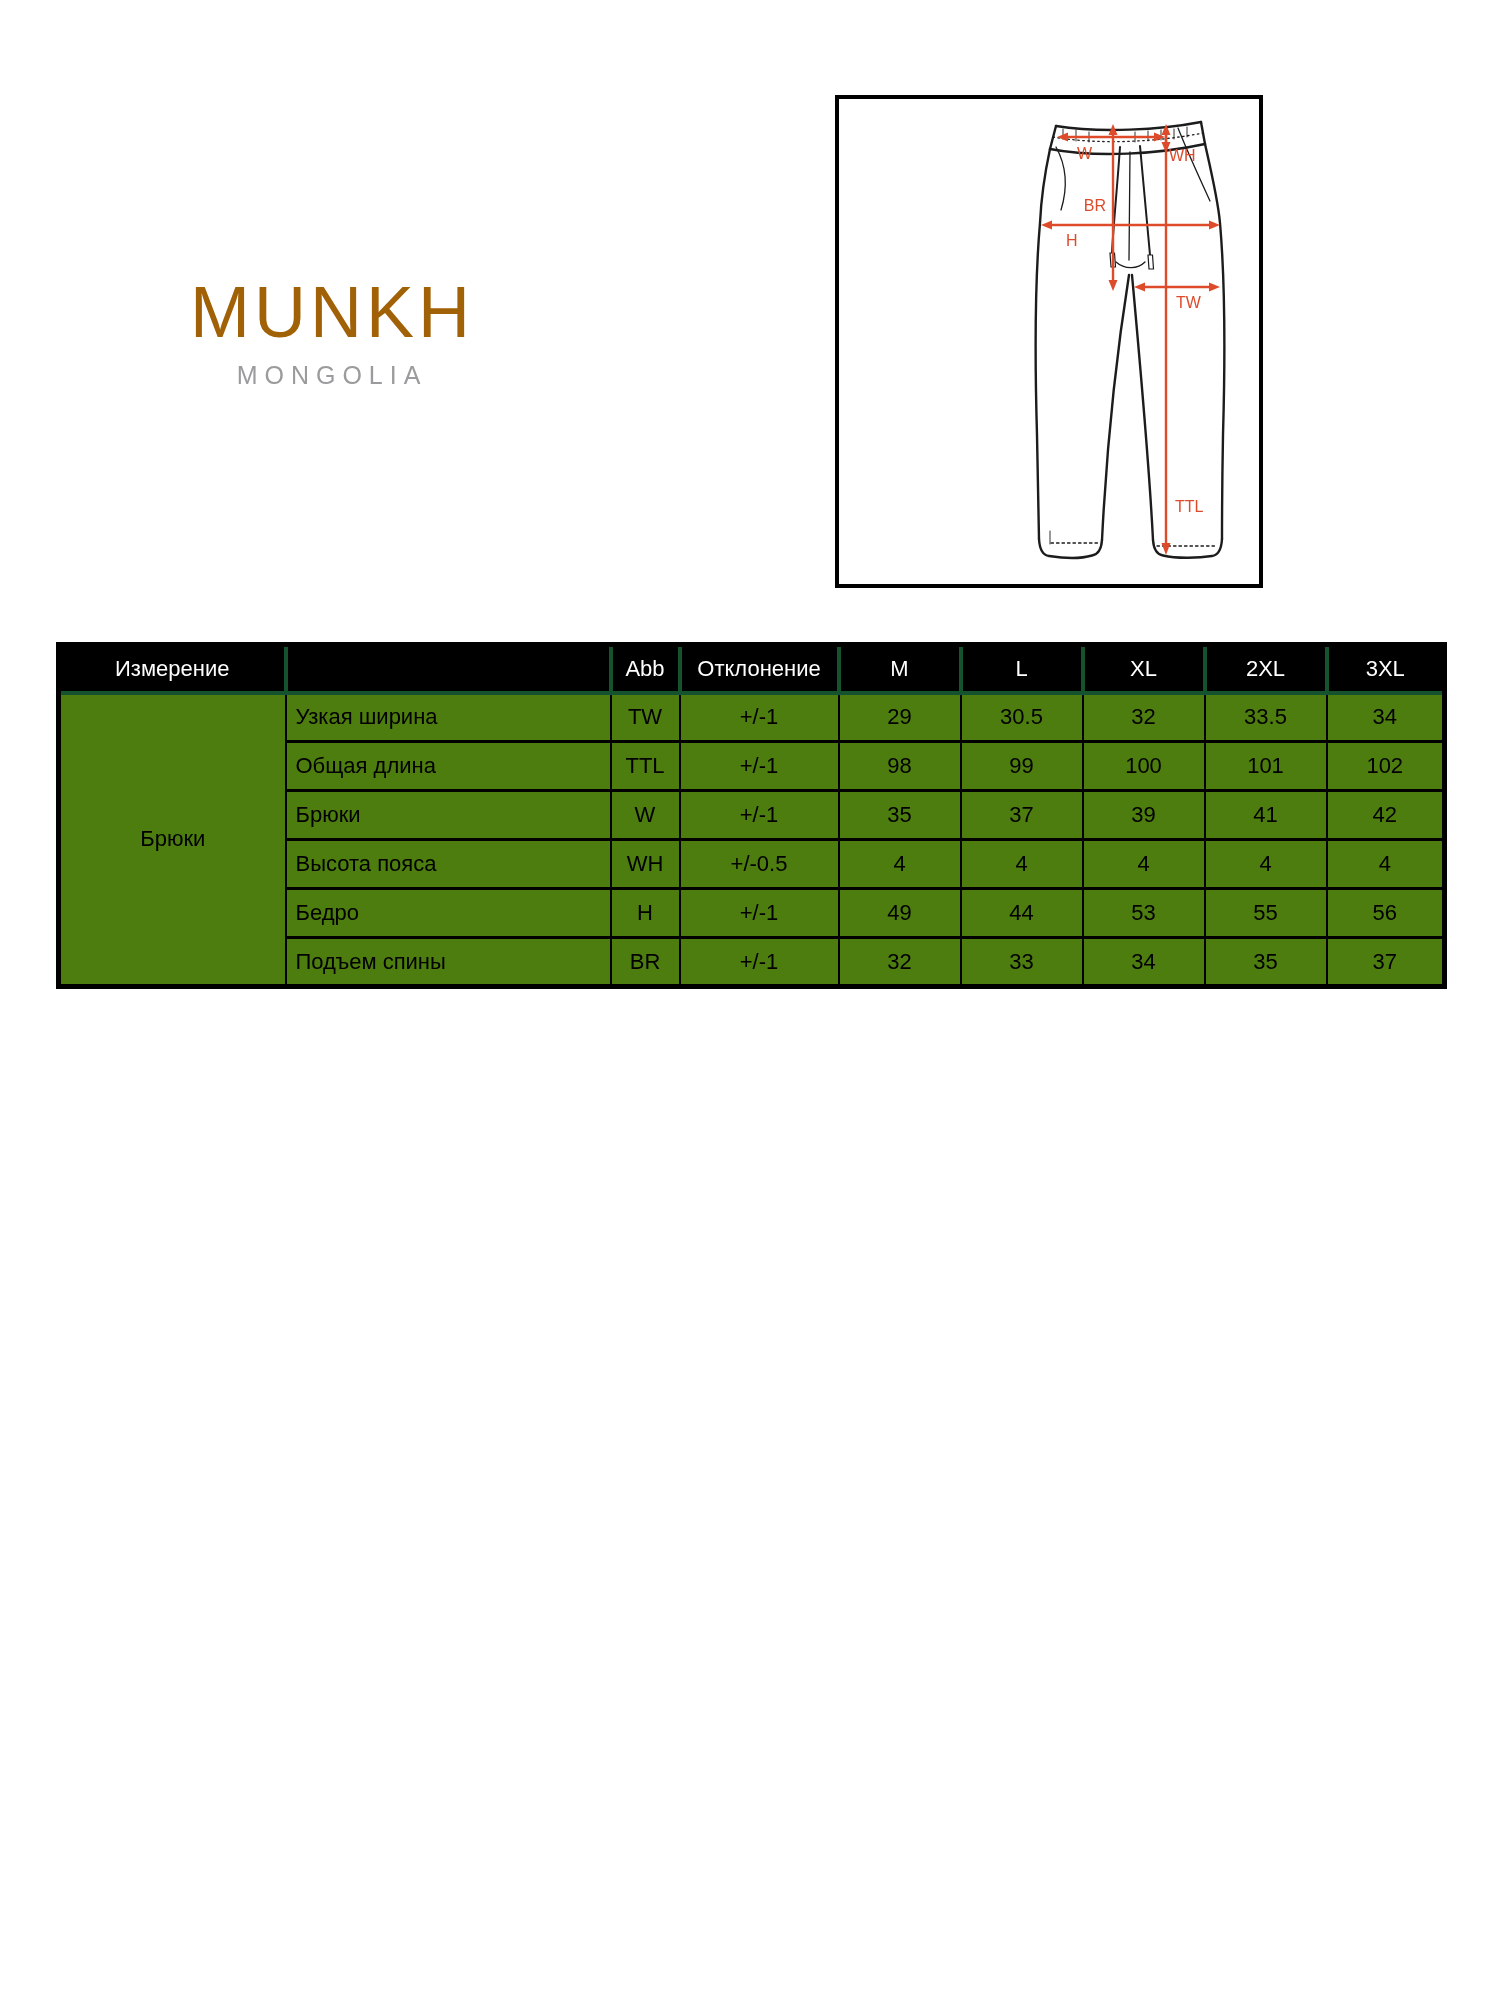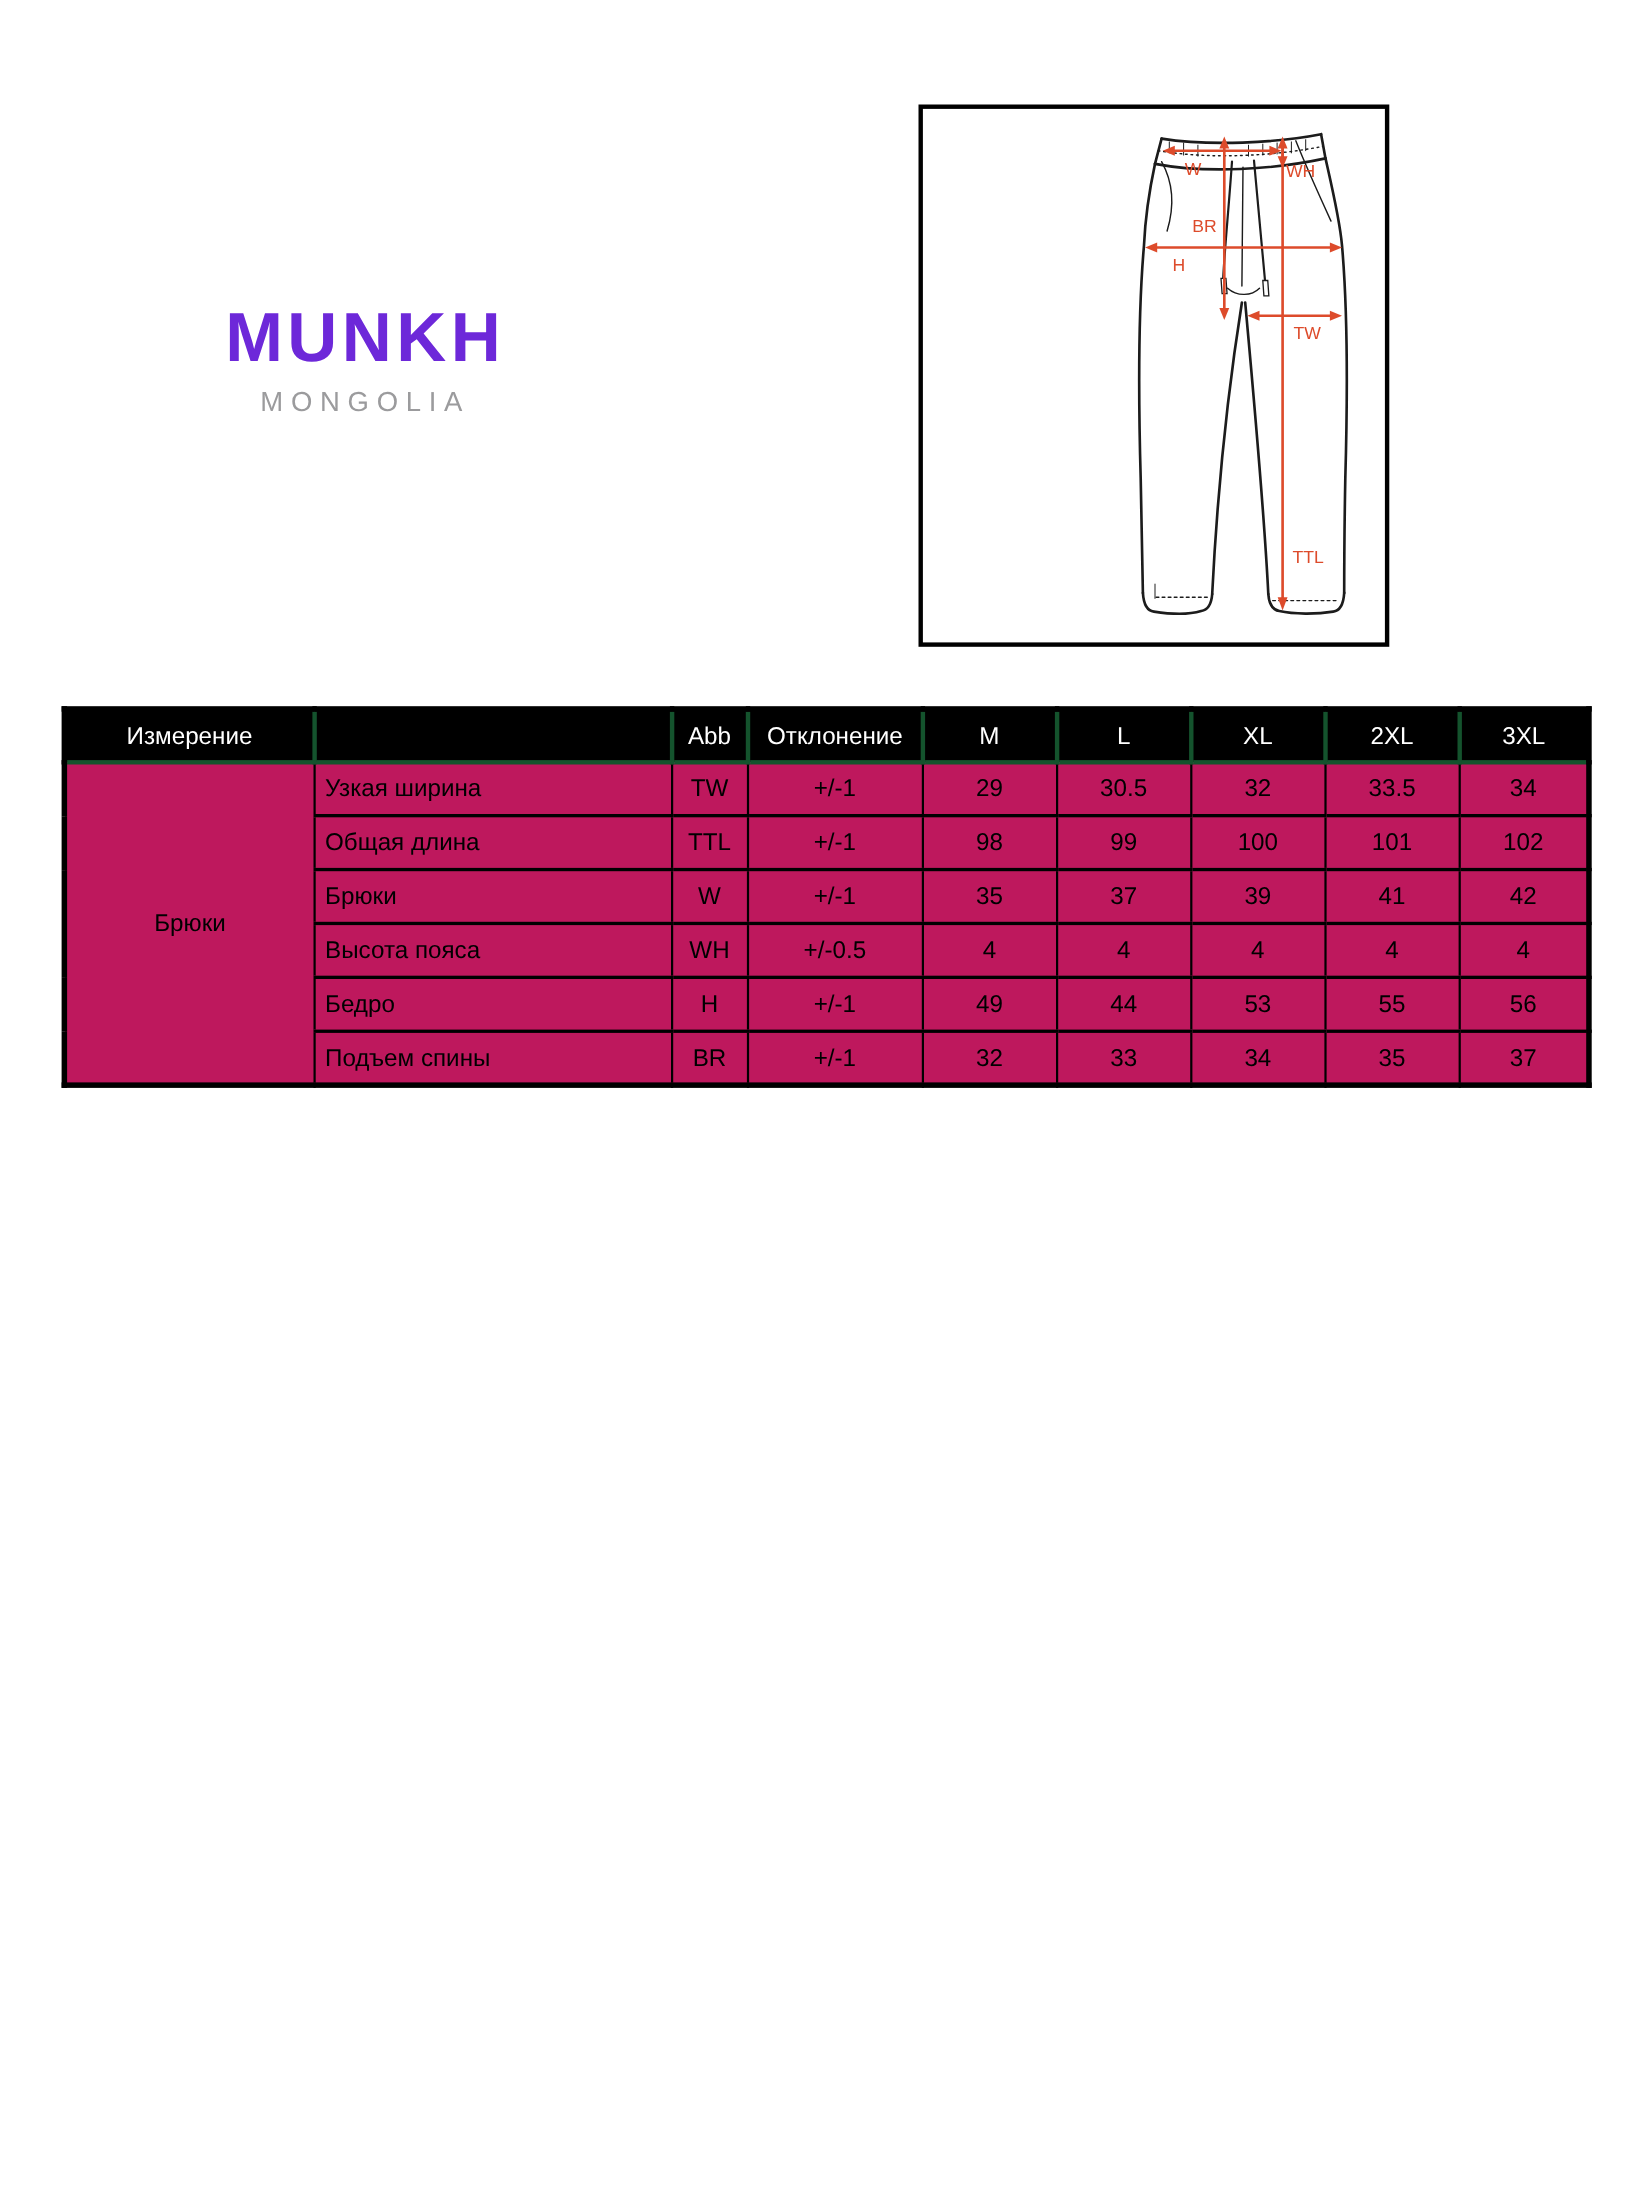--- a/index.html
+++ b/index.html
@@ -5,22 +5,22 @@
   * { margin:0; padding:0; box-sizing:border-box; }
   body { background:#e9e9e9; font-family:"Liberation Sans", sans-serif; }
   .page {
     position:relative; width:1500px; height:2000px; background:#ffffff;
     margin:0 auto; overflow:hidden;
   }
 
   
   .logo { position:absolute; left:143px; top:276px; width:378px; text-align:center; }
   .logo-brand {
-    font-size:63px; line-height:1.0; color:#6d28d9; letter-spacing:4px;
-    font-weight:700; white-space:nowrap;
+    font-size:72px; line-height:1.0; color:#a16207; letter-spacing:4px;
+    font-weight:400; white-space:nowrap;
   }
   .logo-sub {
     margin-top:13px; font-size:25px; color:#9b9b9d; letter-spacing:7px;
     font-weight:400; white-space:nowrap;
   }
 
   
   .diagram-box {
     position:absolute; left:835px; top:95px; width:428px; height:493px;
     border:4px solid #000; background:#fff;
@@ -37,21 +37,21 @@
     border:5px solid #000; background:#fff;
     font-size:22px; color:#000;
   }
   table.size-table th {
     background:#000; color:#fff; font-weight:400;
     height:48px; border:4px solid #14532d; text-align:center; vertical-align:middle;
   }
   table.size-table td {
     height:49px; vertical-align:middle; text-align:center;
     border:3px solid #000; border-left-width:2px; border-right-width:2px;
-    background:#be185d;
+    background:#4d7c0f;
   }
   table.size-table td.cell-name { text-align:left; padding-left:9px; }
   table.size-table td.cell-group { text-align:center; }
 </style>
 </head>
 <body>
 
 <div class="page">
 
   <div class="logo">

